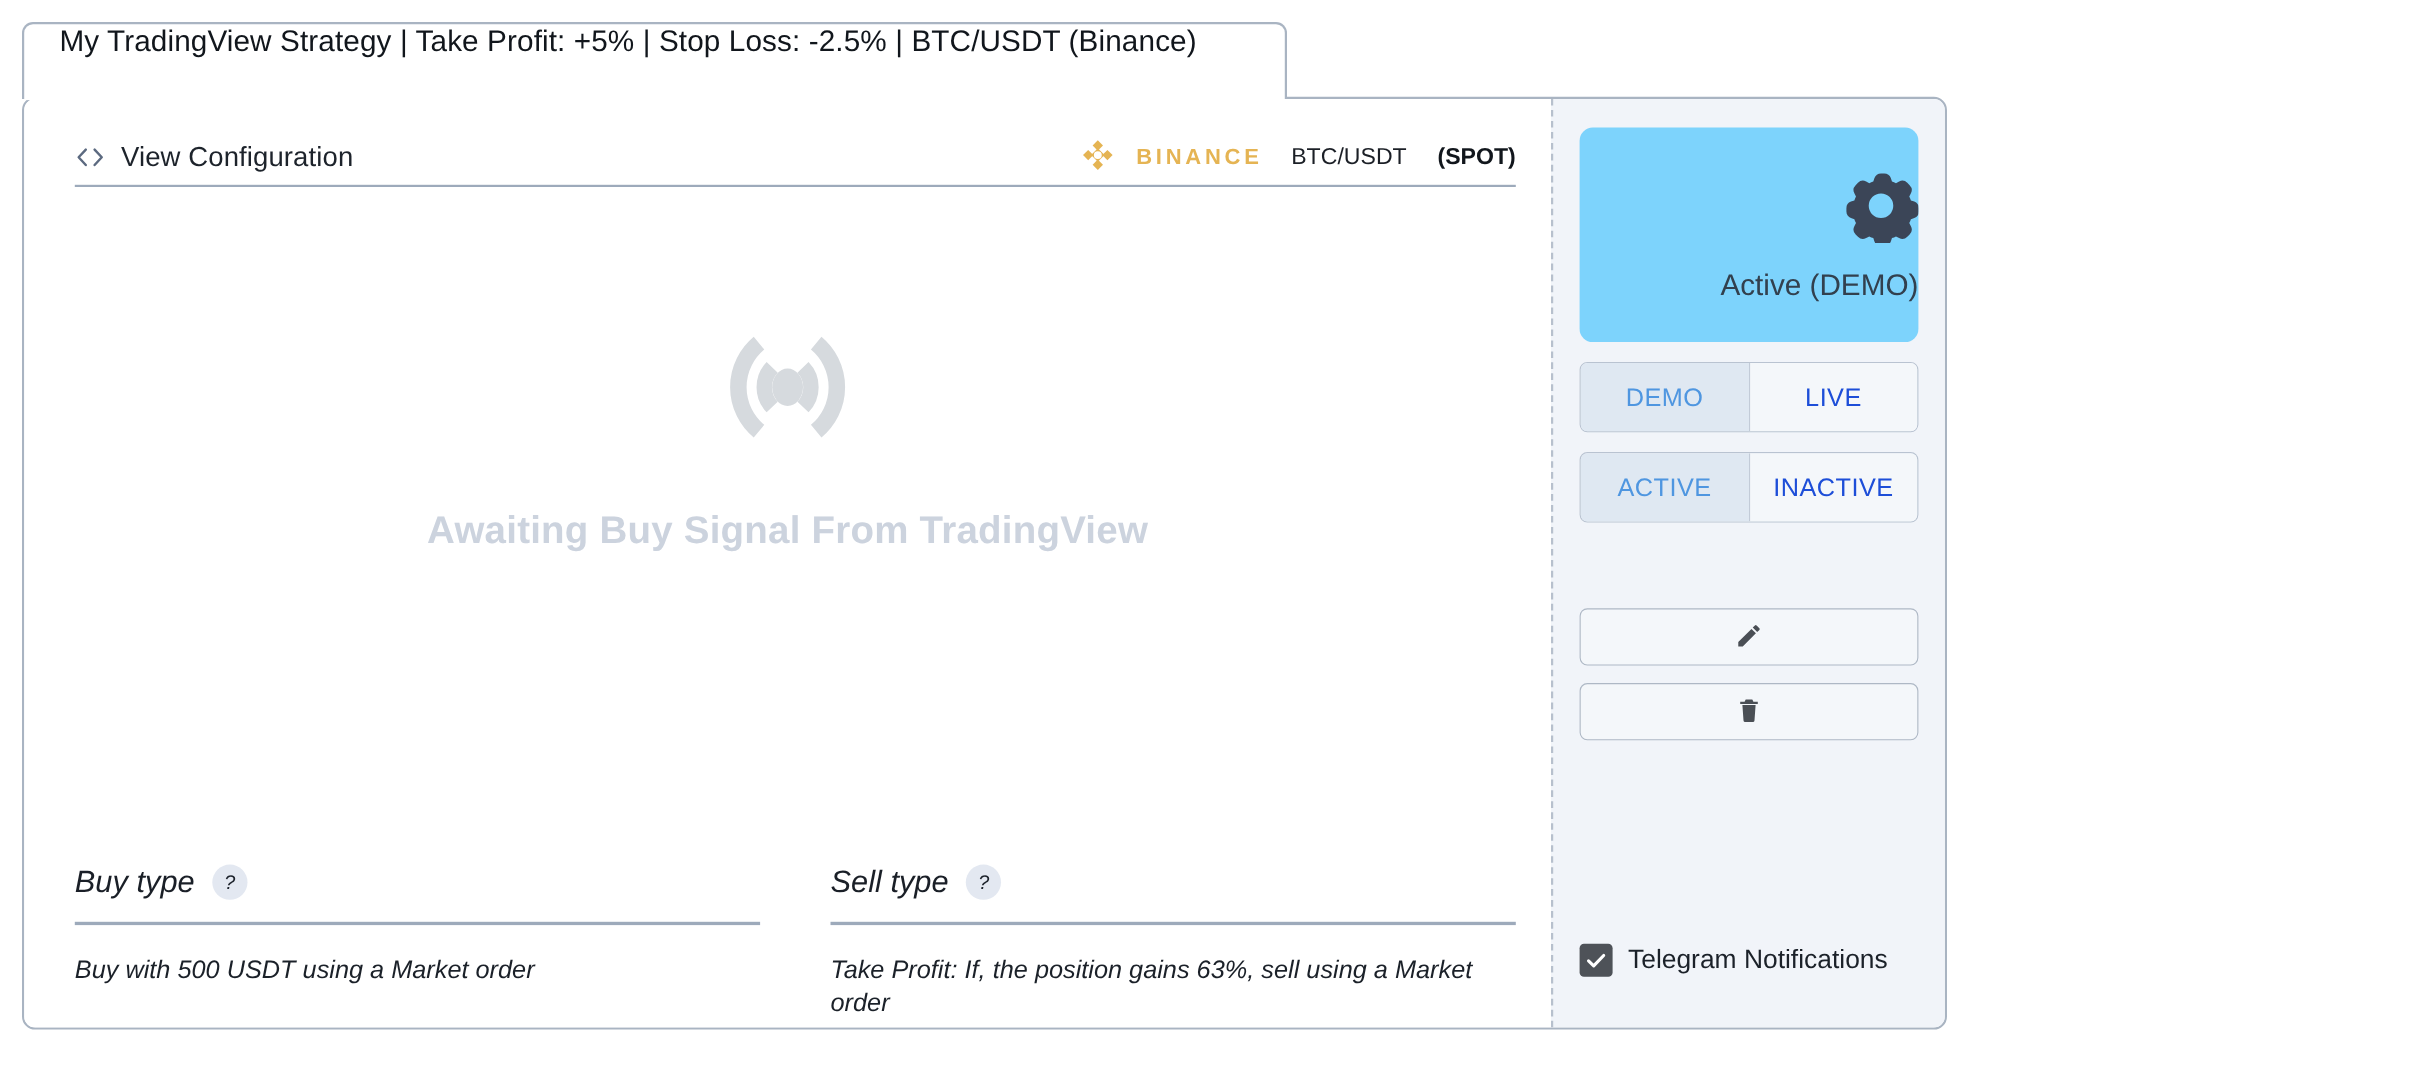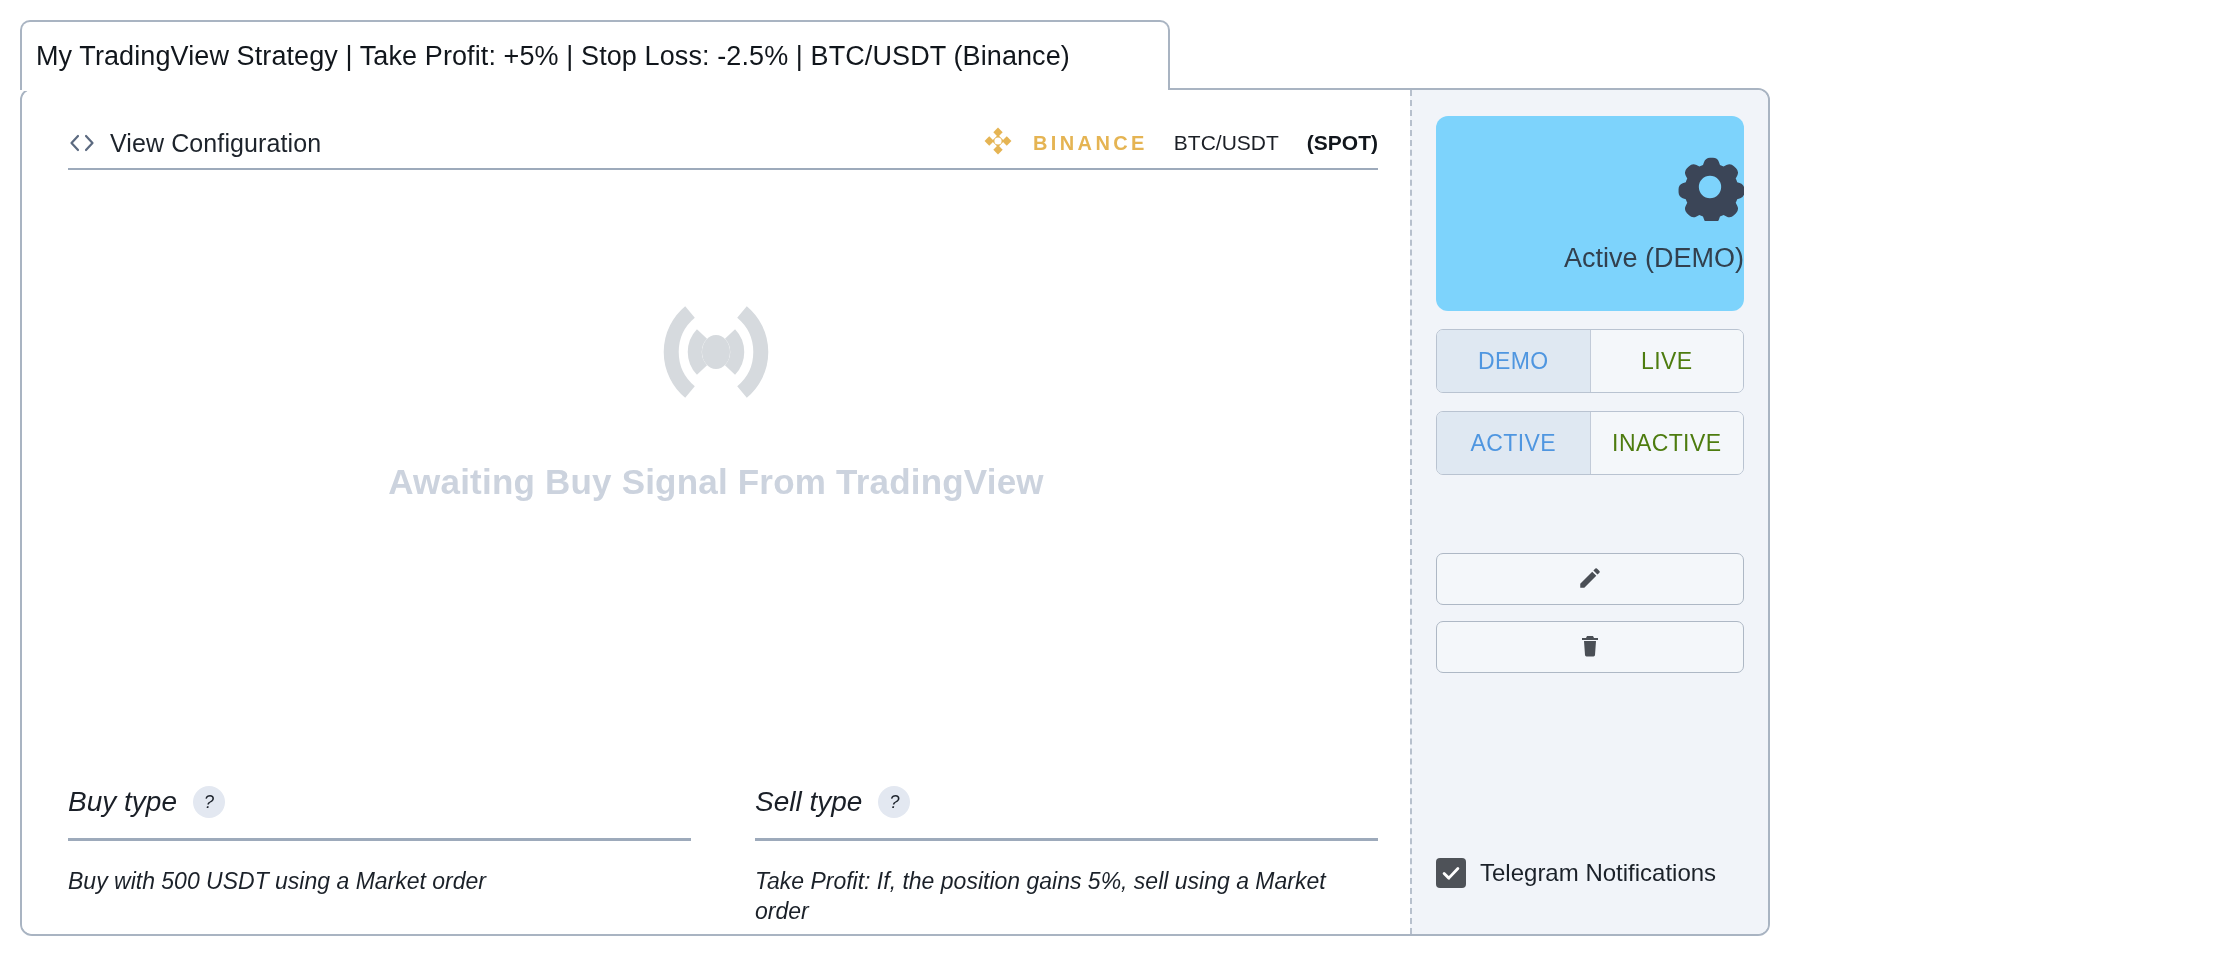--- a/index.html
+++ b/index.html
@@ -22,22 +22,21 @@
     left: 20px;
     top: 20px;
     width: 1150px;
     height: 70px;
     box-sizing: border-box;
     border: 2px solid #a9b4c2;
     border-bottom: none;
     border-radius: 10px 10px 0 0;
     background: #ffffff;
     display: flex;
-    align-items: center;
-    padding-left: 14px;
+    padding-left: 32px;
     z-index: 4;
   }
   .tab-title {
     font-size: 27px;
     color: #11161c;
     letter-spacing: .1px;
     white-space: nowrap;
   }
 
   
@@ -234,21 +233,21 @@
     overflow: hidden;
     height: 62px;
   }
   .seg-btn {
     flex: 1 1 0;
     display: flex;
     align-items: center;
     justify-content: center;
     font-size: 23px;
     background: #f4f7fa;
-    color: #4d7c0f;
+    color: #1d4ed8;
     cursor: pointer;
     border: none;
     font-family: inherit;
     letter-spacing: .4px;
   }
   .seg-btn + .seg-btn { border-left: 1px solid #c2cbd8; }
   .seg-btn.active {
     background: #dfe8f2;
     color: #4f96e0;
   }
@@ -365,21 +364,21 @@
           </div>
         </div>
 
         <div class="col">
           <div class="col-head">
             <span class="col-title">Sell type</span>
             <span class="help-badge">?</span>
           </div>
           <div class="col-rule"></div>
           <div class="col-body">
-            <div class="col-line">Take Profit: If, the position gains 5%, sell using a Market order</div>
+            <div class="col-line">Take Profit: If, the position gains 63%, sell using a Market order</div>
             <div class="col-line">Stop Loss: If, the position falls 2.5%, sell using a Market order</div>
           </div>
         </div>
 
       </div>
     </div>
 
     <div class="sidebar">
 
       <div class="status-card">

